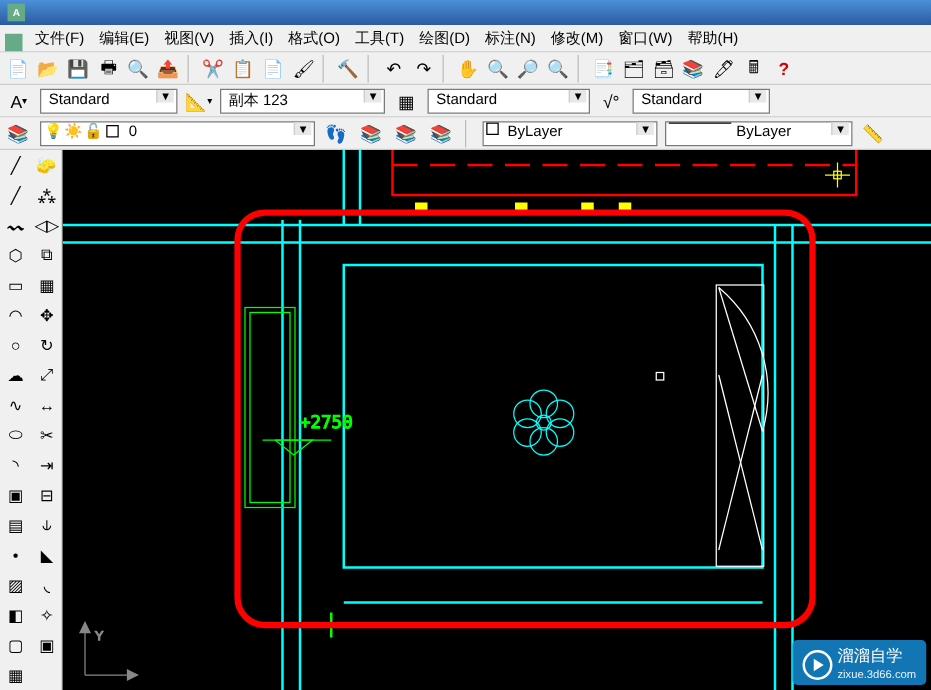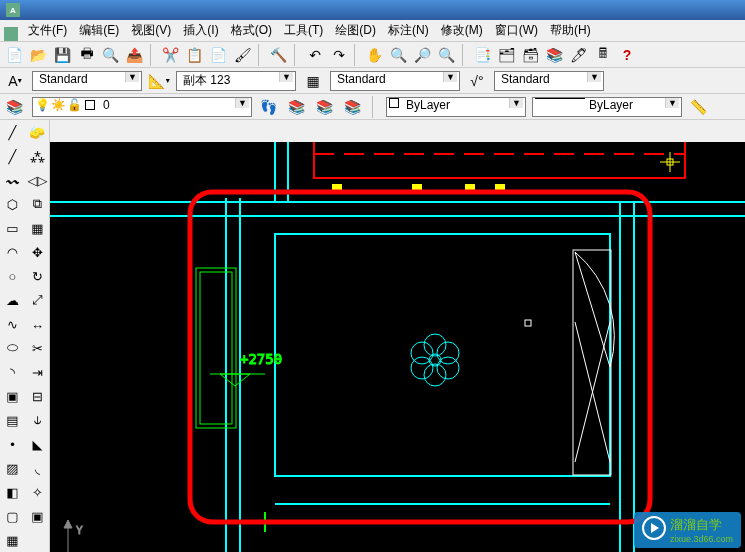--- a/index.html
+++ b/index.html
@@ -105,32 +105,31 @@
   align-items: center;
   justify-content: center;
   border: 1px solid transparent;
   font-size: 13px;
 }
 .canvas {
   flex: 1;
   background: #000;
   position: relative;
   overflow: hidden;
-  margin-top: 22px;
 }
 .canvas svg { position: absolute; top: 0; left: 0; }
 .watermark {
   position: absolute;
   right: 4px;
   bottom: 4px;
   display: flex;
-  align-items: flex-start;
+  align-items: flex-end;
   gap: 4px;
   background: rgba(20,130,200,.9);
-  color: #84cc16;
+  color: #ffffff;
   padding: 4px 8px;
   border-radius: 4px;
   font-size: 13px;
 }
 .wm-play {
   width: 24px; height: 24px;
   border: 2px solid #fff;
   border-radius: 50%;
   display: flex;
   align-items: center;
@@ -201,21 +200,21 @@
   <span class="tbtn" style="color:#c00;font-weight:bold;">?</span>
 </div>
 
 <div class="style-row">
   <span class="tbtn">A<span style="font-size:8px">▾</span></span>
   <div class="combo" style="width:110px">
     <span class="cval">Standard</span>
     <span class="drop">▼</span>
   </div>
   <span class="tbtn">📐<span style="font-size:8px">▾</span></span>
-  <div class="combo" style="width:120px">
+  <div class="combo" style="width:132px">
     <span class="cval">副本 123</span>
     <span class="drop">▼</span>
   </div>
   <span class="tbtn">▦</span>
   <div class="combo" style="width:130px">
     <span class="cval">Standard</span>
     <span class="drop">▼</span>
   </div>
   <span class="tbtn">√°</span>
   <div class="combo" style="width:110px">

